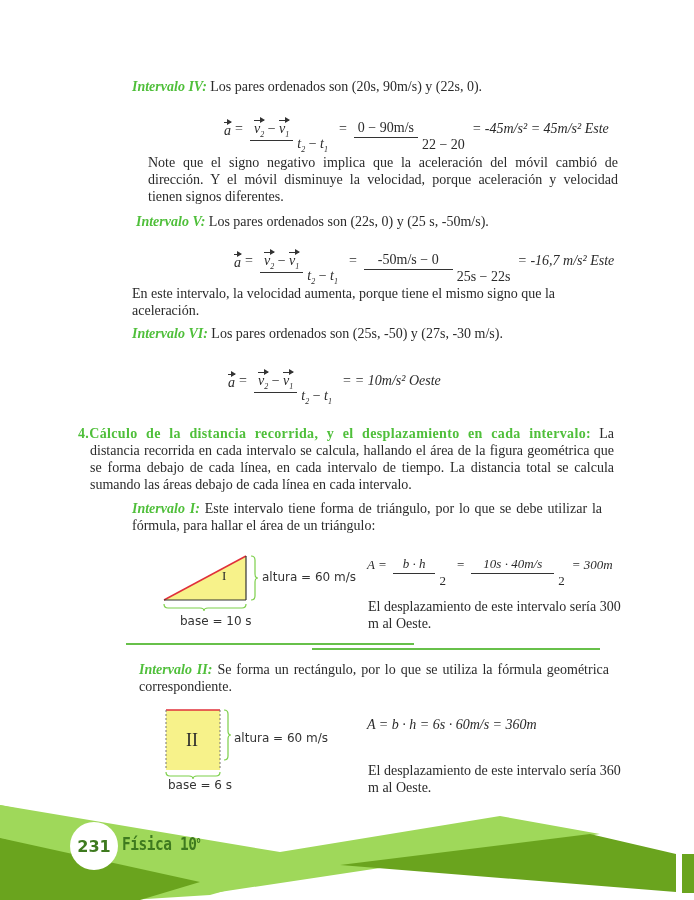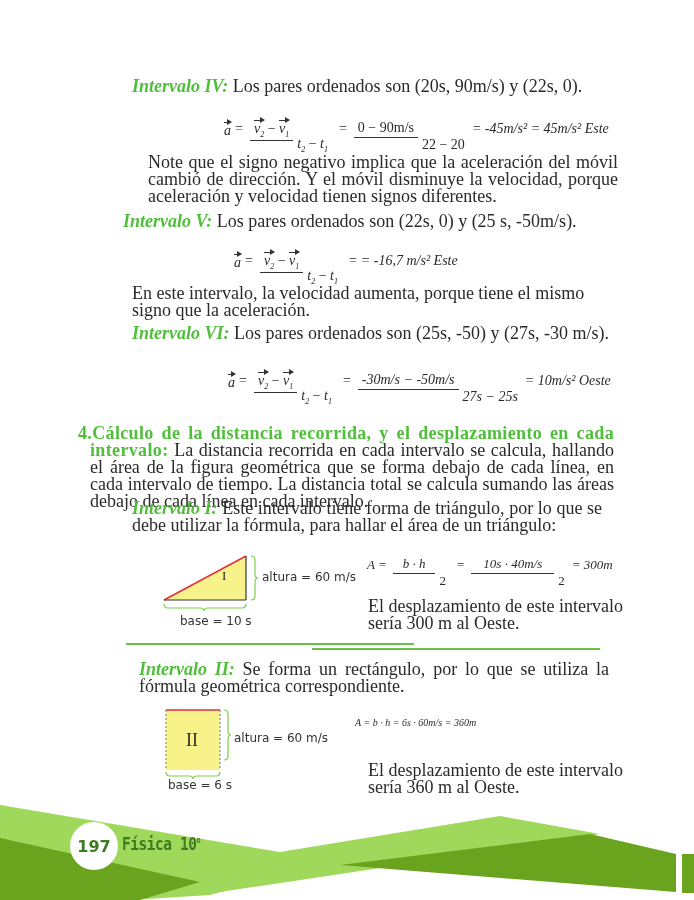--- a/index.html
+++ b/index.html
@@ -3,21 +3,21 @@
 <meta charset="utf-8">
 <style>
   html, body { margin:0; padding:0; }
   body {
     width:694px; height:900px; position:relative; overflow:hidden;
     background:#ffffff;
     font-family:"Liberation Serif", "DejaVu Serif", serif;
     color:#2a2a2a;
   }
   .abs { position:absolute; }
-  .para { font-size:18px; line-height:17px; }
+  .para { font-size:14px; line-height:17px; }
   .green-i { color:#4fbf3a; font-style:italic; font-weight:bold; }
   .green-b { color:#4fbf3a; font-weight:bold; letter-spacing:0.35px; }
   .justify { text-align:justify; }
 
   
   .eq { display:flex; align-items:center; font-size:14px; white-space:nowrap; }
   .frac { display:inline-flex; flex-direction:row; align-items:center; margin:0 3px; }
   .frac .num { padding:0 4px 1px; border-bottom:1px solid #333; text-align:center; }
   .frac .den { padding:1px 4px 0; text-align:center;margin-top:31px; }
   .vec { position:relative; display:inline-block; font-style:italic; padding-top:4px; }
@@ -66,53 +66,53 @@
   <span class="op">=</span>
   <span class="frac">
     <span class="num">0 − 90m/s</span>
     <span class="den">22 − 20</span>
   </span>
   <span class="it">= -45m/s² = 45m/s² Este</span>
 </div>
 
 <div class="abs para justify" style="left:132px; top:154px; width:470px;margin-left:16px;">Note que el signo negativo implica que la aceleración del móvil cambió de dirección.  Y el móvil disminuye la velocidad, porque aceleración y velocidad tienen signos diferentes.</div>
 
-<div class="abs para" style="left:123px; top:213px; width:480px;">
+<div class="abs para" style="left:136px; top:213px; width:480px;">
   <span class="green-i">Intervalo V:</span><span> Los pares ordenados son (22s, 0) y (25 s, -50m/s).</span>
 </div>
 
 <div class="abs eq" style="left:234px; top:236px;">
   <span class="vec">a</span>
   <span class="op">=</span>
   <span class="frac">
     <span class="num"><span class="vec"><span>v</span><sub>2</sub></span> − <span class="vec"><span>v</span><sub>1</sub></span></span>
     <span class="den"><span class="it">t</span><sub>2</sub> − <span class="it">t</span><sub>1</sub></span>
   </span>
   <span class="op">=</span>
+  <span class="frac">
+    <span class="num" style="padding:0 14px 1px;">-50m/s − 0</span>
+    <span class="den">25s − 22s</span>
+  </span>
   <span class="it">= -16,7 m/s² Este</span>
 </div>
 
 <div class="abs para" style="left:132px; top:285px; width:480px;">En este intervalo, la velocidad aumenta, porque tiene el mismo signo que la aceleración.</div>
 
 <div class="abs para" style="left:132px; top:325px; width:480px;">
   <span class="green-i">Intervalo VI:</span><span> Los pares ordenados son (25s, -50) y (27s, -30 m/s).</span>
 </div>
 
 <div class="abs eq" style="left:228px; top:356px;">
   <span class="vec">a</span>
   <span class="op">=</span>
   <span class="frac">
     <span class="num"><span class="vec"><span>v</span><sub>2</sub></span> − <span class="vec"><span>v</span><sub>1</sub></span></span>
     <span class="den"><span class="it">t</span><sub>2</sub> − <span class="it">t</span><sub>1</sub></span>
   </span>
   <span class="op">=</span>
-  <span class="frac">
-    <span class="num it">-30m/s − -50m/s</span>
-    <span class="den it">27s − 25s</span>
-  </span>
   <span class="it">= 10m/s² Oeste</span>
 </div>
 
 <div class="abs para justify" style="left:78px; top:425px; width:524px; padding-left:12px; text-indent:-12px;">
   <span class="green-b">4.</span><span class="green-b">Cálculo de la distancia recorrida, y el desplazamiento en cada intervalo:</span><span> La distancia recorrida en cada intervalo se calcula, hallando el área de la figura geométrica que se forma debajo de cada línea, en cada intervalo de tiempo. La distancia total se calcula sumando las áreas debajo de cada línea en cada intervalo.</span>
 </div>
 
 <div class="abs para justify" style="left:132px; top:500px; width:470px;">
   <span class="green-i">Intervalo I:</span><span> Este intervalo tiene forma de triángulo, por lo que se debe utilizar la fórmula, para hallar el área de un triángulo:</span>
 </div>
@@ -157,33 +157,33 @@
   <line x1="16" y1="5" x2="70" y2="5" stroke="#e0303a" stroke-width="1.5"></line>
   <line x1="16" y1="5" x2="16" y2="65" stroke="#777" stroke-width="1" stroke-dasharray="2,2"></line>
   <line x1="70" y1="5" x2="70" y2="65" stroke="#777" stroke-width="1" stroke-dasharray="2,2"></line>
   <path d="M74,5 q4,0 4,4 v17 q0,4 3,4 q-3,0 -3,4 v17 q0,4 -4,4" fill="none" stroke="#7ccf4a" stroke-width="1.2"></path>
   <path d="M16,67 q0,4 4,4 h19 q4,0 4,3 q0,-3 4,-3 h19 q4,0 4,-4" fill="none" stroke="#7ccf4a" stroke-width="1.2"></path>
 </svg>
 <div class="abs" style="left:186px; top:730px; font-size:18px;">II</div>
 <div class="abs dlabel" style="left:234px; top:731px;">altura = 60 m/s</div>
 <div class="abs dlabel" style="left:168px; top:778px;">base = 6 s</div>
 
-<div class="abs it" style="left:355px; top:717px; font-size:10px;">A = b · h = 6s · 60m/s = 360m</div>
+<div class="abs it" style="left:367px; top:717px; font-size:14px;">A = b · h = 6s · 60m/s = 360m</div>
 
 <div class="abs para" style="left:368px; top:762px; width:260px;">El desplazamiento de este intervalo sería 360 m al Oeste.</div>
 
 <svg class="abs" style="left:0; top:800px;" width="694" height="100">
   <polygon points="0,5 280,52 694,52 694,100 0,100" fill="#ffffff"></polygon>
   <polygon points="0,38 180,72 130,100 0,100" fill="#6aa41e"></polygon>
   <polygon points="0,5 180,42 210,60 270,78 210,95 130,100 180,72 0,38" fill="#9fd85a"></polygon>
   <polygon points="0,5 280,52 500,16 694,55 694,70 500,31 280,86 140,100 0,100 0,38 180,72 130,100" fill="none"></polygon>
   <polygon points="0,5 280,52 500,16 600,34 400,65 200,95 0,38" fill="#9fd85a"></polygon>
   <polygon points="0,38 200,82 140,100 0,100" fill="#6aa41e"></polygon>
   <polygon points="340,65 590,34 676,54 676,92" fill="#6aa41e"></polygon>
   <polygon points="682,54 694,54 694,93 682,93" fill="#6aa41e"></polygon>
 </svg>
 
 <div class="abs page-circle" style="left:70px; top:822px;">
-  <span>197</span>
+  <span>231</span>
 </div>
 <div class="abs book-title" style="left:122px; top:834px;">
   <span>Física 10</span><sup>o</sup>
 </div>
 
 </body></html>

